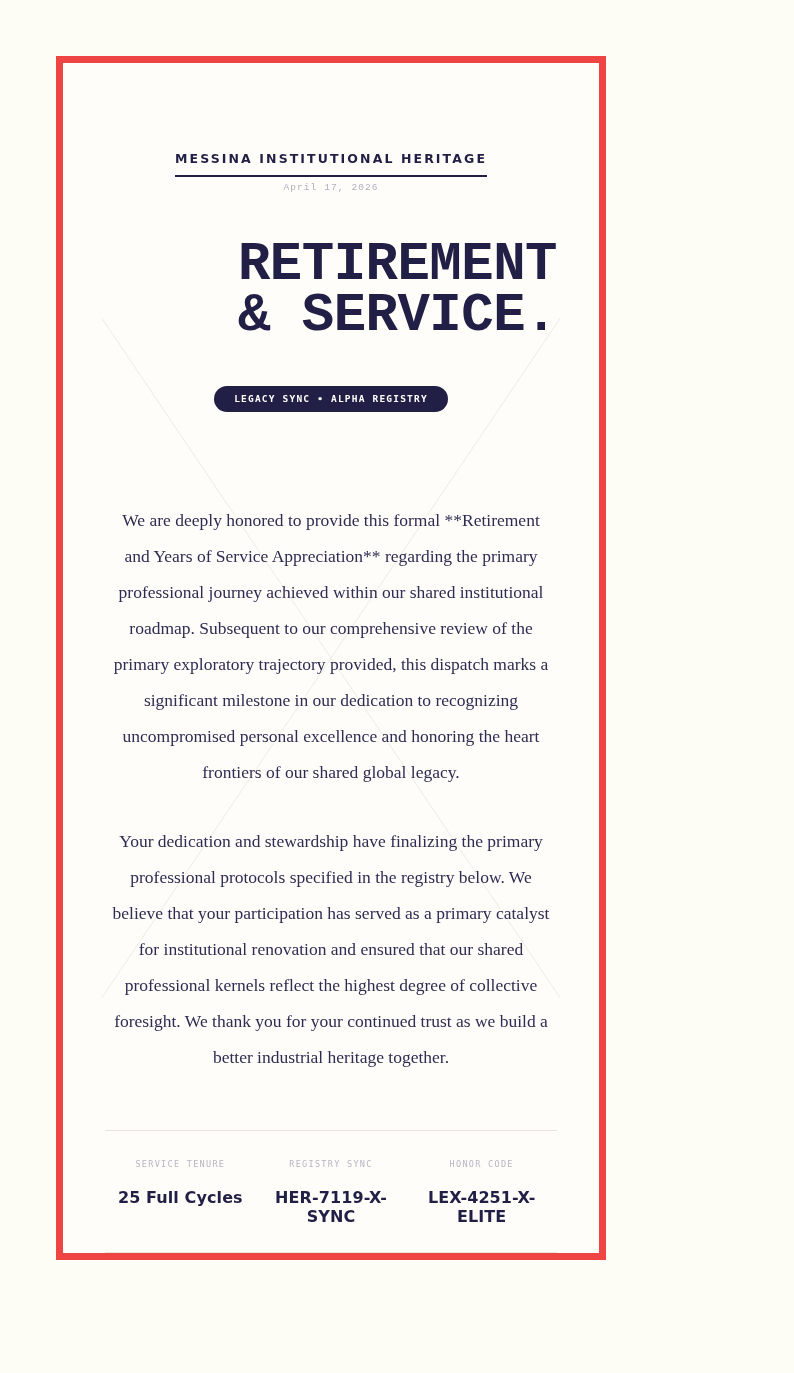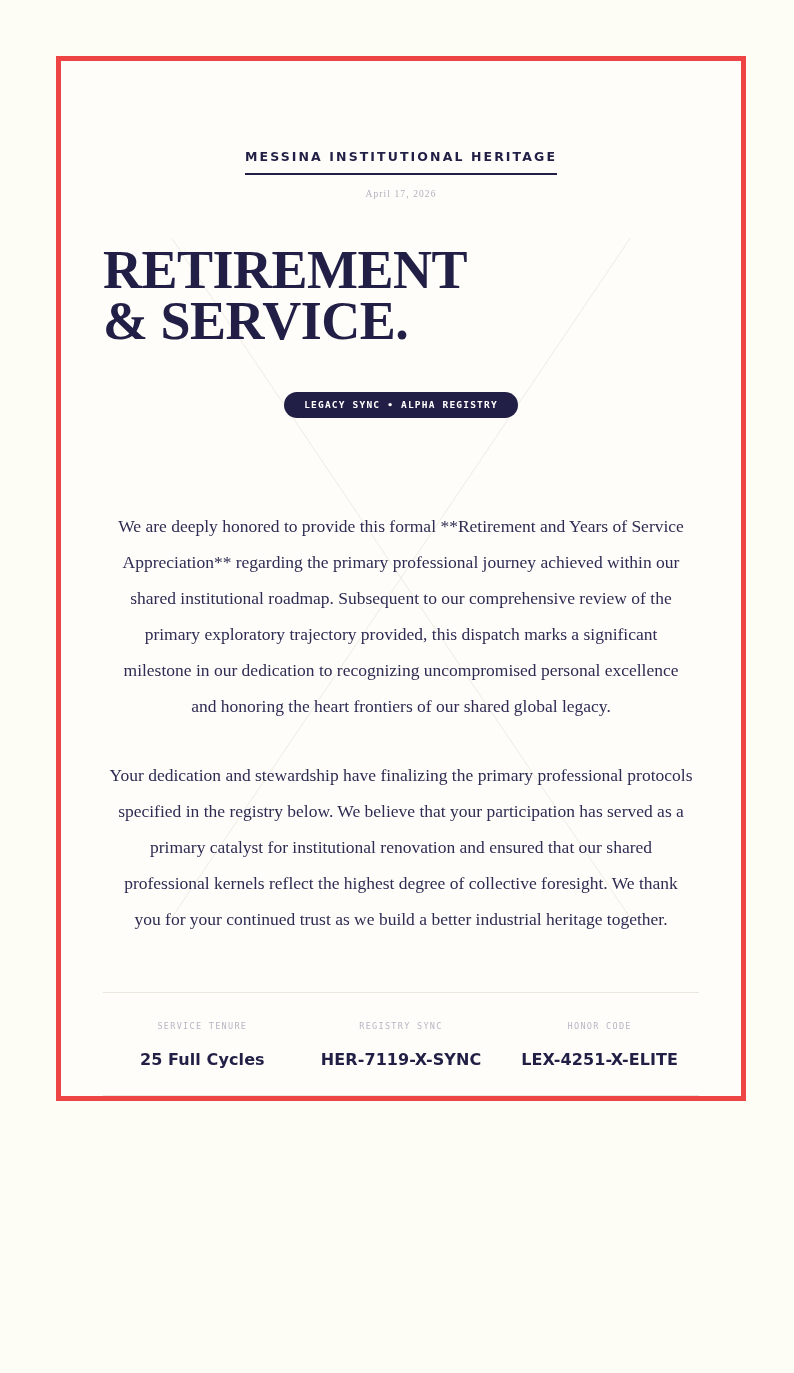--- a/index.html
+++ b/index.html
@@ -17,24 +17,24 @@
   .page {
     position: relative;
     width: 794px;
     min-height: 1373px;
     box-sizing: border-box;
     padding: 56px 56px 0 56px;
   }
 
   .card {
     position: relative;
-    width: 690px;
+    width: 550px;
     box-sizing: border-box;
     background: #fefdf9;
-    border: 5px solid #ef4444;
+    border: 7px solid #ef4444;
     overflow: hidden;
   }
 
   
   .watermark {
     position: absolute;
     left: 0;
     top: 0;
     width: 100%;
     height: 100%;
@@ -73,33 +73,33 @@
     font-weight: 700;
     font-size: 12.5px;
     letter-spacing: 2.1px;
     color: #211f45;
     text-transform: uppercase;
     padding-bottom: 9px;
     border-bottom: 2px solid #211f45;
     white-space: nowrap;
   }
   .datestamp {
-    margin-top: 14px;
-    text-align: center;
-    font-family: Liberation Serif, serif;
+    margin-top: 5px;
+    text-align: center;
+    font-family: Liberation Mono, monospace;
     font-size: 9.5px;
     letter-spacing: 1.1px;
     color: #b3b0bf;
   }
 
   
   .title {
     margin-top: 46px;
-    text-align: left;
-    font-family: Liberation Serif, serif;
+    text-align: right;
+    font-family: Liberation Mono, monospace;
     font-weight: 700;
     font-size: 54px;
     line-height: 0.95;
     letter-spacing: -0.5px;
     color: #211f45;
   }
   .title .l2 { display: block; }
 
   .badgewrap {
     margin-top: 44px;

